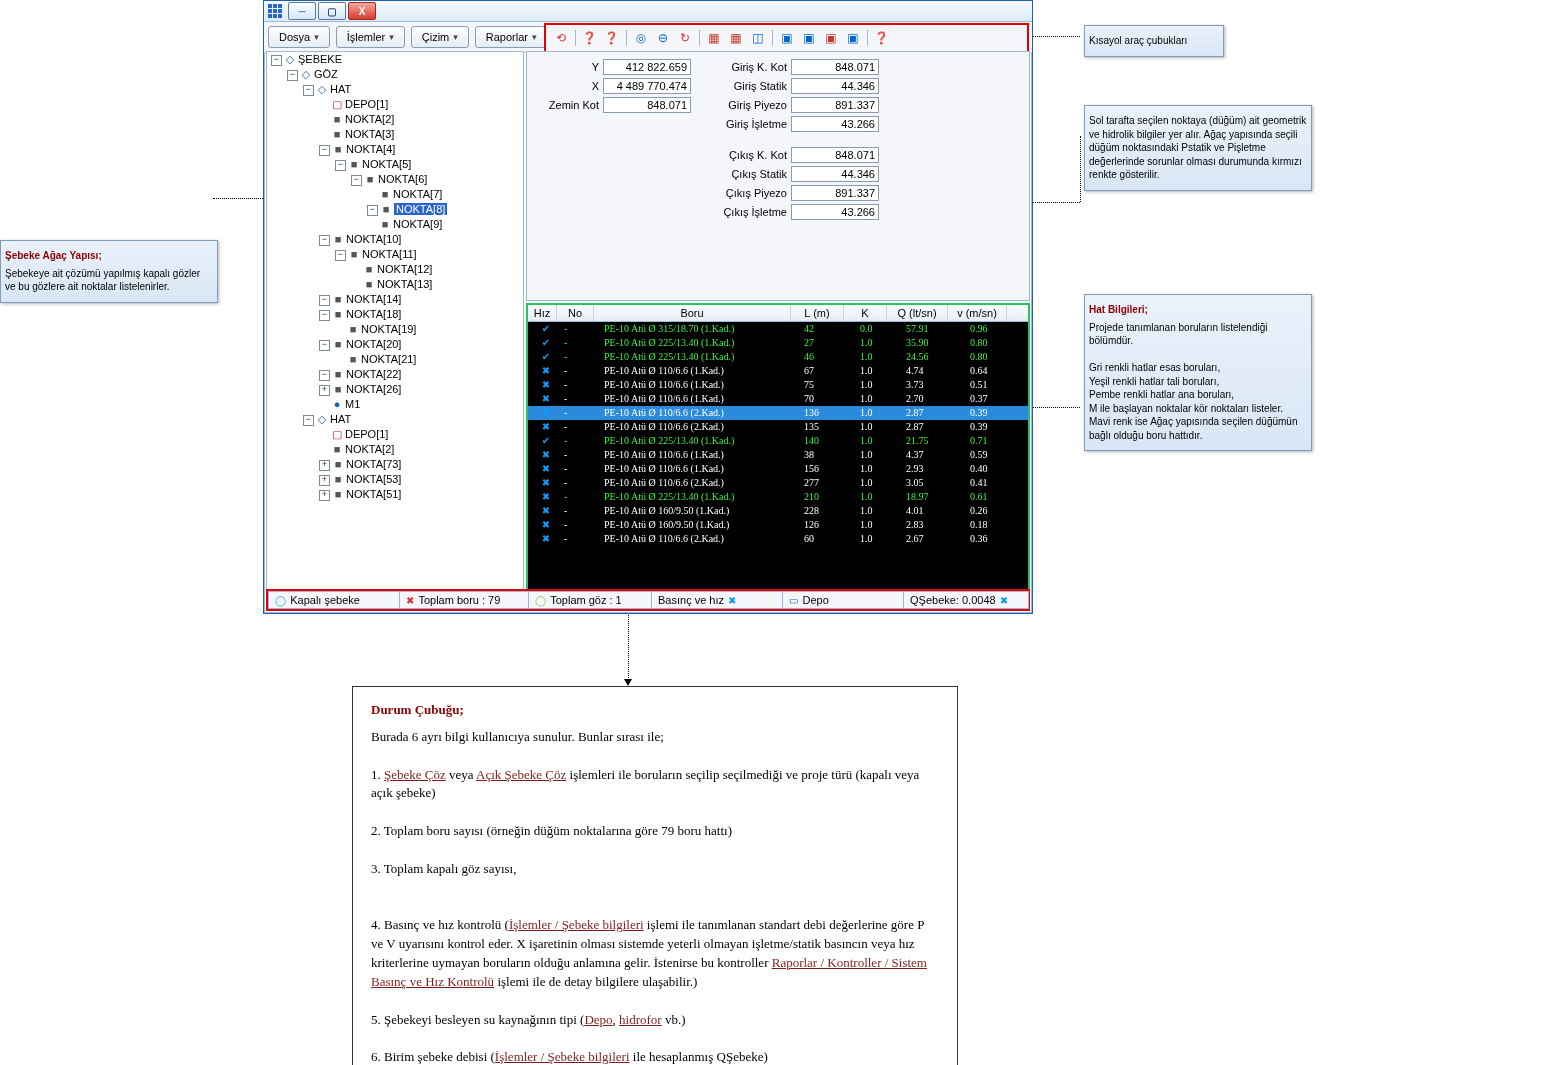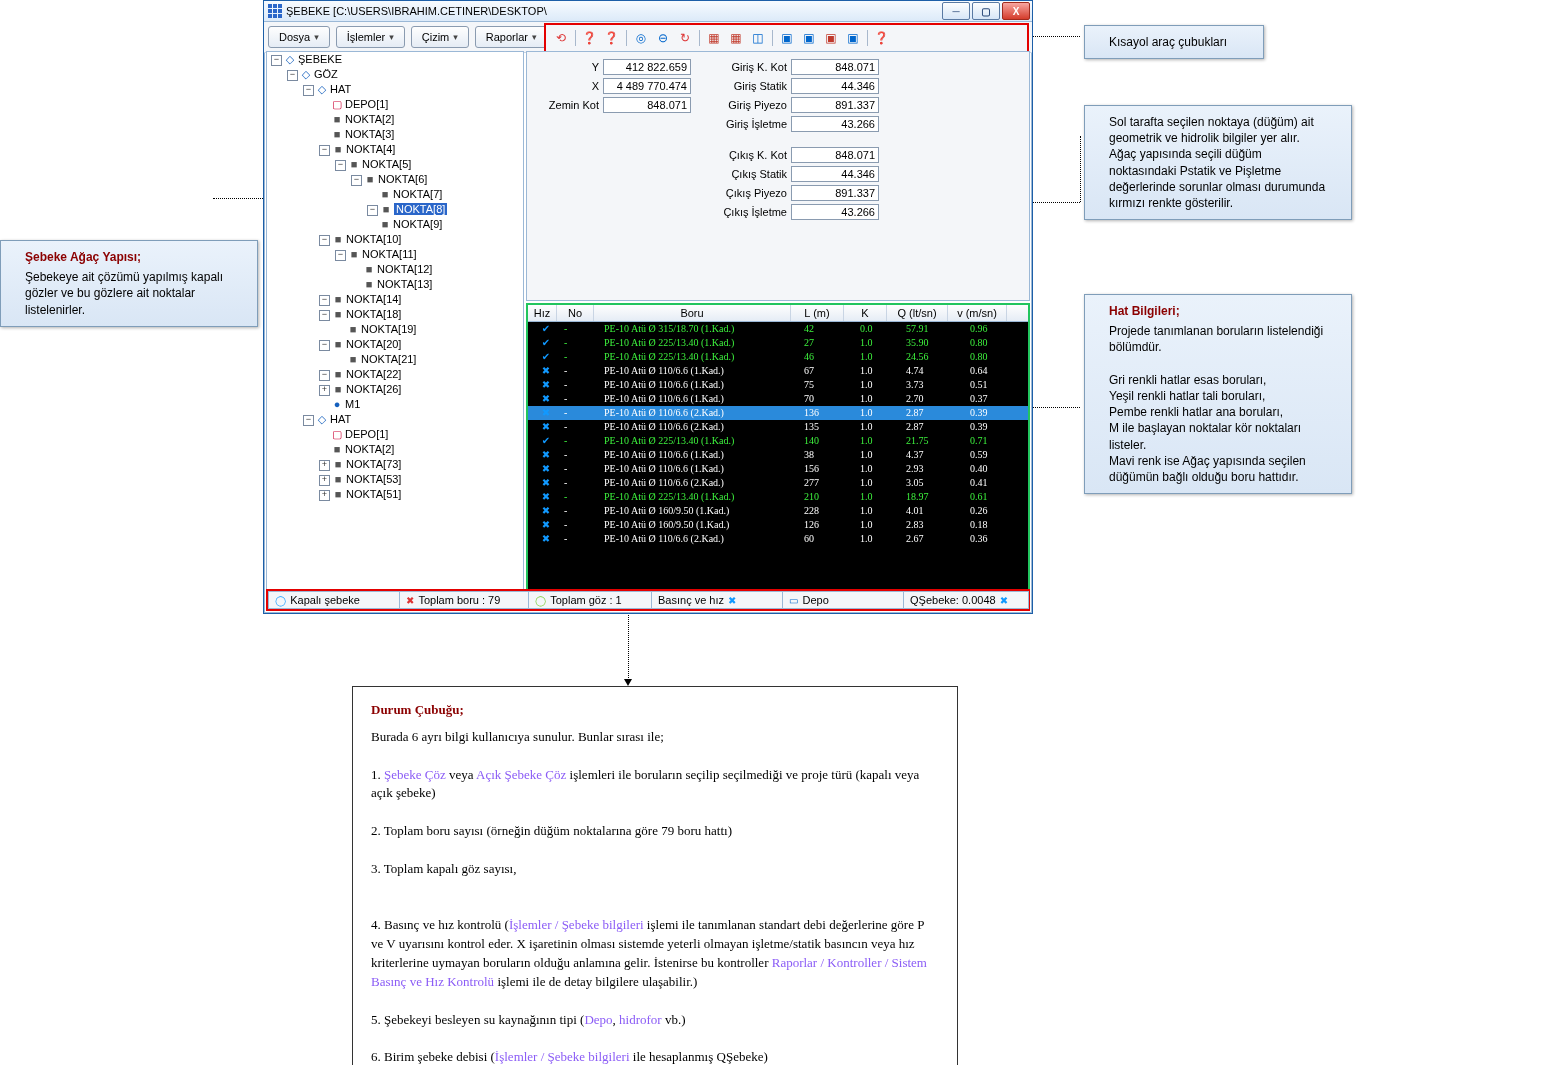--- a/index.html
+++ b/index.html
@@ -1,17 +1,17 @@
 <!DOCTYPE html>
 <html><head>
 <meta charset="utf-8">
 <style>
 html,body{margin:0;padding:0;font-family:Tahoma,Arial,sans-serif;font-size:11px;background:#fff;color:#000}
 .canvas{position:relative;width:1555px;height:1065px}
-.callout{position:absolute;background:linear-gradient(#eaf2fb,#d9e6f5);border:1px solid #7f9db9;padding:8px 24px;box-shadow:1px 1px 3px rgba(0,0,0,.3);font-size:12px;line-height:1.35}
+.callout{position:absolute;background:linear-gradient(#eaf2fb,#d9e6f5);border:1px solid #7f9db9;padding:8px 4px;box-shadow:1px 1px 3px rgba(0,0,0,.3);font-size:10px;line-height:1.35}
 .callout .ct{color:#8b0000;font-weight:bold;margin-bottom:4px}
 .win{position:absolute;left:263px;top:0;width:768px;height:612px;border:1px solid #1d5fa8;background:#fff;box-shadow:0 0 0 1px #9bb8d6 inset}
 .titlebar{height:20px;background:linear-gradient(#f7fbff,#dceaf9);display:flex;align-items:center;border-bottom:1px solid #9bb8d6}
 .titlebar .ico{width:14px;height:14px;margin:0 4px;display:grid;grid-template-columns:repeat(3,1fr);grid-template-rows:repeat(3,1fr);gap:1px}
 .titlebar .ico span{background:#2a66c9}
 .titlebar .ttl{flex:1;font-size:11px}
 .winbtns{display:flex;margin-right:2px}
 .winbtns div{width:26px;height:16px;margin-left:2px;border:1px solid #5a7aa3;background:linear-gradient(#fdfefe,#d6e6f7);display:flex;align-items:center;justify-content:center;font-size:10px;font-weight:bold;color:#2a4a7a;border-radius:2px}
 .winbtns .close{background:linear-gradient(#f8a6a0,#d43c2b);color:#fff;border-color:#a02a1d}
 .mred{border:2px solid #e40000}
@@ -53,21 +53,21 @@
 .c-k{width:42px}
 .c-q{width:60px}
 .c-v{width:58px}
 .clr-g{color:#3df23d}
 .clr-w{color:#fff}
 .statusbar{position:absolute;left:2px;right:2px;bottom:2px;height:18px;display:flex;background:#f4f6f9}
 .scell{border:1px solid #9bb8d6;height:16px;display:flex;align-items:center;padding:0 6px;font-size:11px;margin-right:-1px}
 .scell .sic{margin-right:4px;font-size:10px}
 .durum{position:absolute;left:352px;top:686px;width:568px;border:1px solid #333;background:#fff;padding:14px 18px;font-family:'Times New Roman',serif;font-size:13px;line-height:1.45}
 .durum .dt{color:#8b0000;font-weight:bold;margin-bottom:8px}
-.durum a{color:#8b5cf6;}
+.durum a{color:#7f1d1d;text-decoration:underline}
 .conn{position:absolute;border-top:1px dotted #000}
 .connv{position:absolute;border-left:1px dotted #000}
 .arrow{position:absolute;width:0;height:0}
 .ar-r{border-top:4px solid transparent;border-bottom:4px solid transparent;border-left:7px solid #000}
 .ar-l{border-top:4px solid transparent;border-bottom:4px solid transparent;border-right:7px solid #000}
 .ar-d{border-left:4px solid transparent;border-right:4px solid transparent;border-top:7px solid #000}
 </style>
 </head>
 <body>
 <div class="canvas">
@@ -119,21 +119,20 @@
           <span></span>
           <span></span>
           <span></span>
           <span></span>
           <span></span>
           <span></span>
           <span></span>
           <span></span>
           <span></span>
         </span>
-    <span class="ttl">ŞEBEKE [C:\USERS\IBRAHIM.CETINER\DESKTOP\</span>
     <div class="winbtns">
       <div>─</div>
       <div>▢</div>
       <div class="close">X</div>
     </div>
   </div>
 
   <div class="menubar">
     <div class="mbtn">Dosya</div>
     <div class="mbtn">İşlemler</div>

